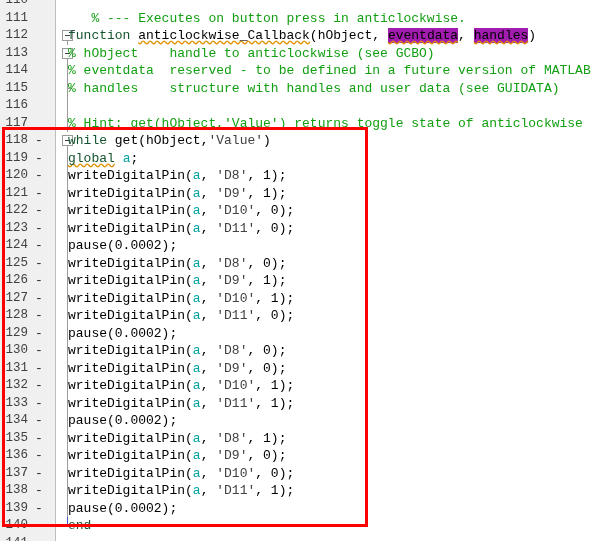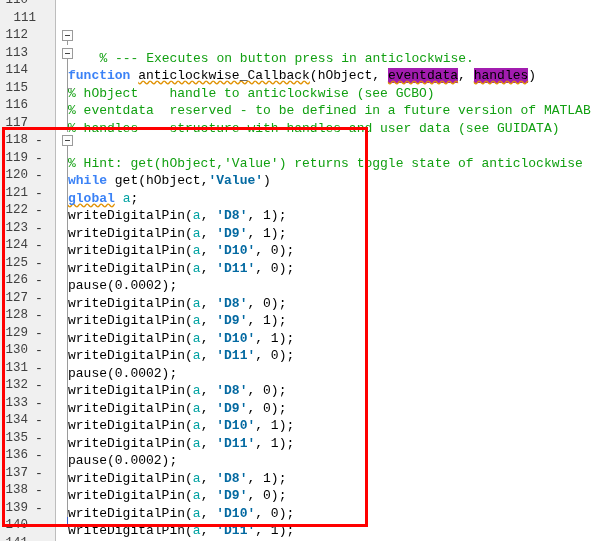--- a/index.html
+++ b/index.html
@@ -137,27 +137,26 @@
     background: #3a5fcd;
   }
 
   .code {
     position: absolute;
     left: 68px;
     top: 0;
     color: #000000;
     font-size: 13px;
     letter-spacing: 0px;
-    margin-top: 40px;
-  }
-
-  
-  .kw      { color: #3b82f6; font-weight: bold; }
+  }
+
+  
+  .kw      { color: #14532d; }
   .cmt     { color: #12a012; }
-  .str     { color: #0369a1; font-weight: bold; }
+  .str     { color: #404040; }
   .var     { color: #00a2a2; }
   .plain   { color: #000000; }
 
   .sq {
     text-decoration: underline wavy #e09000;
     text-decoration-skip-ink: none;
   }
   .hl {
     background: #a21caf;
     text-align: center;
@@ -178,21 +177,21 @@
 </style>
 </head>
 <body>
 
 <div id="editor">
   <div class="gutter-bg"></div>
   <div class="gutter-sep"></div>
 
   <div class="rows" id="rows">
       <div class="row" style="position: absolute; left: 0px; top: -8px; width: 595px;"><div class="lnum">110</div><div class="code"></div></div>
-      <div class="row" style="position: absolute; left: 8px; top: 9.5px; width: 550px;"><div class="lnum">111</div><div class="code"><span class="plain">   </span><span class="cmt">% --- Executes on button press in anticlockwise.</span></div></div>
+      <div class="row" style="position: absolute; left: 0px; top: 9.5px; width: 550px;"><div class="lnum">111</div><div class="code"><span class="plain">   </span><span class="cmt">% --- Executes on button press in anticlockwise.</span></div></div>
       <div class="row" style="position: absolute; left: 0px; top: 27px; width: 595px;"><div class="lnum">112</div><div class="foldcol"><div class="foldline half-bot"></div><div class="foldbox"></div></div><div class="code"><span class="kw">function </span><span class="plain sq">anticlockwise_Callback</span><span class="plain">(hObject, </span><span class="plain sq hl">eventdata</span><span class="plain">, </span><span class="plain sq hl">handles</span><span class="plain">)</span></div></div>
       <div class="row" style="position: absolute; left: 0px; top: 44.5px; width: 595px;"><div class="lnum">113</div><div class="foldcol"><div class="foldline half-bot"></div><div class="foldbox"></div></div><div class="code"><span class="cmt">% hObject    handle to anticlockwise (see GCBO)</span></div></div>
       <div class="row" style="position: absolute; left: 0px; top: 62px; width: 595px;"><div class="lnum">114</div><div class="foldcol"><div class="foldline"></div></div><div class="code"><span class="cmt">% eventdata  reserved - to be defined in a future version of MATLAB</span></div></div>
       <div class="row" style="position: absolute; left: 0px; top: 79.5px; width: 595px;"><div class="lnum">115</div><div class="foldcol"><div class="foldline"></div><div class="foldtick"></div></div><div class="code"><span class="cmt">% handles    structure with handles and user data (see GUIDATA)</span></div></div>
       <div class="row" style="position: absolute; left: 0px; top: 97px; width: 595px;"><div class="lnum">116</div><div class="foldcol"><div class="foldline"></div></div><div class="code"></div></div>
       <div class="row" style="position: absolute; left: 0px; top: 114.5px; width: 519px;"><div class="lnum">117</div><div class="foldcol"><div class="foldline"></div></div><div class="code"><span class="cmt">% Hint: get(hObject,'Value') returns toggle state of anticlockwise</span></div></div>
       <div class="row" style="position: absolute; left: 0px; top: 132px; width: 517px;"><div class="lnum">118</div><div class="bp">-</div><div class="foldcol"><div class="foldline half-bot"></div><div class="foldbox"></div></div><div class="code"><span class="kw">while </span><span class="plain">get(hObject,</span><span class="str">'Value'</span><span class="plain">)</span></div></div>
       <div class="row" style="position: absolute; left: 0px; top: 149.5px; width: 595px;"><div class="lnum">119</div><div class="bp">-</div><div class="foldcol"><div class="foldline"></div></div><div class="code"><span class="kw sq">global</span><span class="plain"> </span><span class="var">a</span><span class="plain">;</span></div></div>
       <div class="row" style="position: absolute; left: 0px; top: 167px; width: 595px;"><div class="lnum">120</div><div class="bp">-</div><div class="foldcol"><div class="foldline"></div></div><div class="code"><span class="plain">writeDigitalPin(</span><span class="var">a</span><span class="plain">, </span><span class="str">'D8'</span><span class="plain">, 1);</span></div></div>
       <div class="row" style="position: absolute; left: 0px; top: 184.5px; width: 487px;"><div class="lnum">121</div><div class="bp">-</div><div class="foldcol"><div class="foldline"></div></div><div class="code"><span class="plain">writeDigitalPin(</span><span class="var">a</span><span class="plain">, </span><span class="str">'D9'</span><span class="plain">, 1);</span></div></div>

